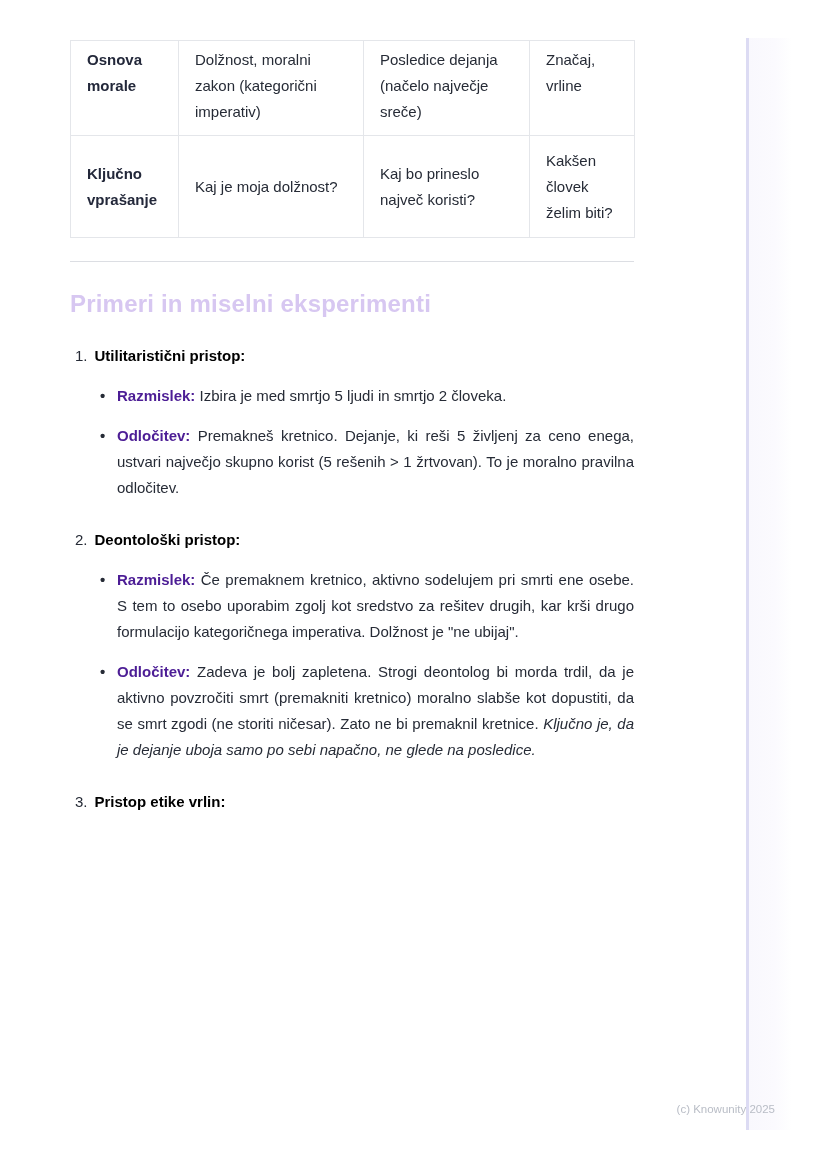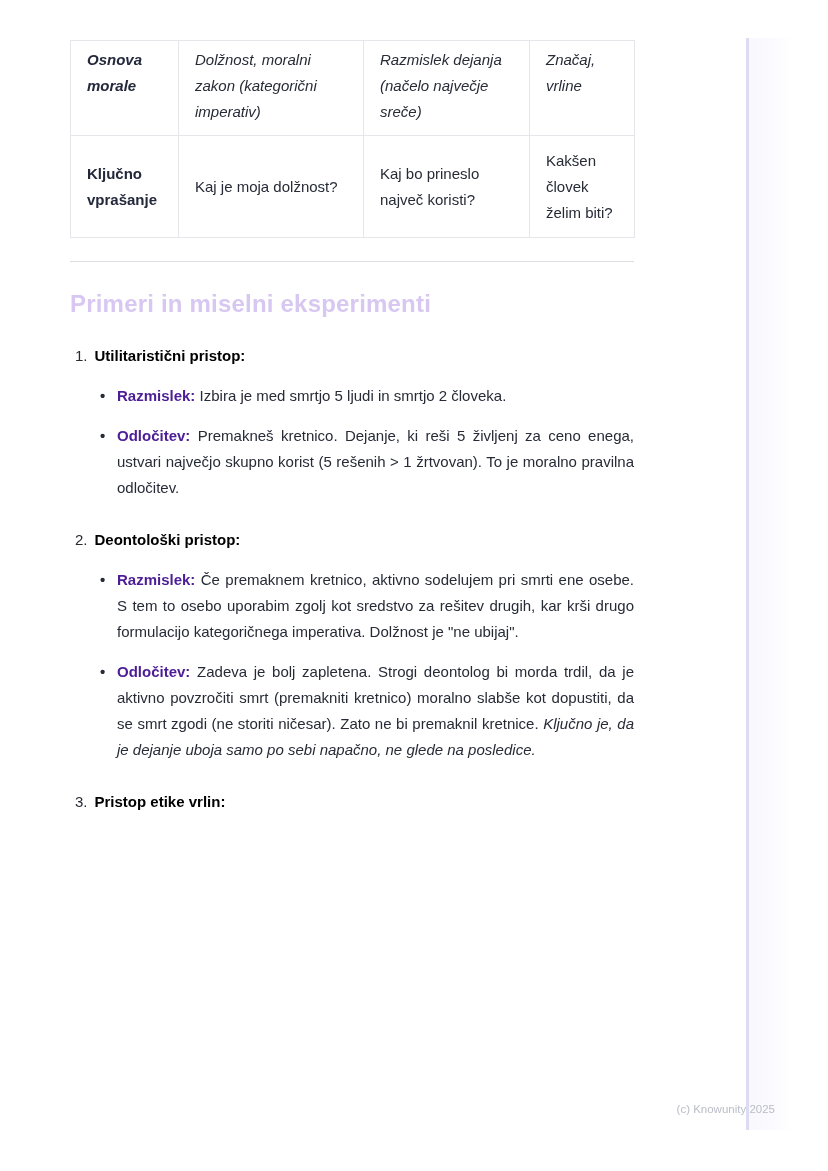--- a/index.html
+++ b/index.html
@@ -34,21 +34,21 @@
     table-layout: fixed;
     font-size: 15px;
     line-height: 26px;
   }
   table.cmp td {
     border: 1px solid #e4e6ea;
     padding: 10px 16px;
     vertical-align: middle;
     word-wrap: break-word;
   }
-  table.cmp tr.valign-top td { vertical-align: top; padding-top: 6px; font-style: italic; }
+  table.cmp tr.valign-top td { vertical-align: top; padding-top: 6px; }
   table.cmp tr.r0 { height: 93px; }
   table.cmp tr.r1 { height: 105px; background: #f9fafb; }
   table.cmp tr.r2 { height: 102px; }
   table.cmp td.th { font-weight: 700; color: #23283a; }
 
   
   hr.divider {
     border: none;
     border-top: 1px solid #dcdee3;
     margin: 23px 0 0 0;
@@ -125,21 +125,21 @@
       <colgroup>
         <col style="width:108px">
           <col style="width:185px">
           <col style="width:166px">
           <col style="width:105px">
       </colgroup>
       <tbody>
         <tr class="r0 valign-top">
           <td class="th">Osnova morale</td>
           <td>Dolžnost, moralni zakon (kategorični imperativ)</td>
-          <td>Razmislek dejanja (načelo največje sreče)</td>
+          <td>Posledice dejanja (načelo največje sreče)</td>
           <td>Značaj, vrline</td>
         </tr>
         <tr class="r2">
           <td class="th">Ključno vprašanje</td>
           <td>Kaj je moja dolžnost?</td>
           <td>Kaj bo prineslo največ koristi?</td>
           <td>Kakšen človek želim biti?</td>
         </tr>
       </tbody>
     </table>

